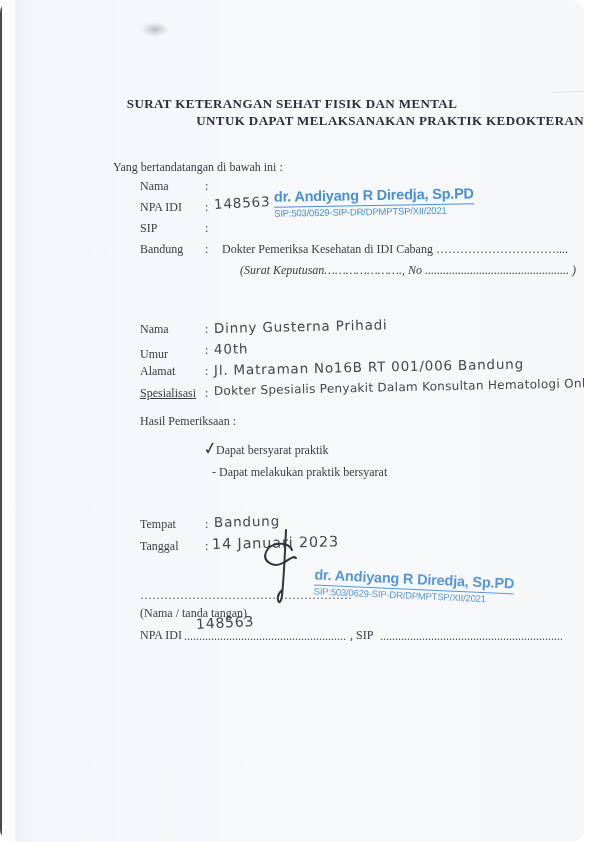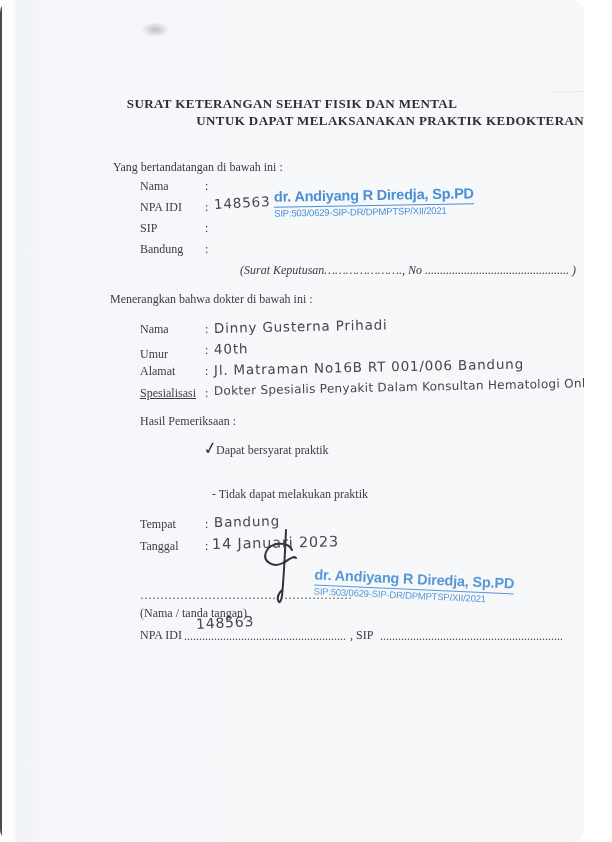--- a/index.html
+++ b/index.html
@@ -77,29 +77,29 @@
   <div class="abs label" style="top:200px;">NPA IDI</div>
   <div class="abs colon" style="top:200px;">:</div>
   <div class="abs hand" style="left:214px;top:196px;transform:rotate(-3deg);">148563</div>
 
   <div class="abs label" style="top:221px;">SIP</div>
   <div class="abs colon" style="top:221px;">:</div>
   <div class="abs value" style="top:221px;"></div>
 
   <div class="abs label" style="top:242px;">Bandung</div>
   <div class="abs colon" style="top:242px;">:</div>
+  <div class="abs value" style="left:222px;top:242px;">Dokter Pemeriksa Kesehatan di IDI Cabang …………………………....</div>
 
   <div class="abs typed" style="left:240px;top:263px;font-style:italic;">(Surat Keputusan…………………., No ................................................ )</div>
 
   <div class="abs stamp stamp-top" style="left:274px;top:186px;">
     <span class="s-name">dr. Andiyang R Diredja, Sp.PD</span>
     <span class="s-sip">SIP:503/0629-SIP-DR/DPMPTSP/XII/2021</span>
   </div>
 
-  <div class="abs typed" style="left:110px;top:292px;">Menerangkan bahwa dokter di bawah ini :</div>
 
   <div class="abs label" style="top:322px;">Nama</div>
   <div class="abs colon" style="top:322px;">:</div>
   <div class="abs hand" style="left:214px;top:320px;">Dinny Gusterna Prihadi</div>
 
   <div class="abs label" style="top:347px;">Umur</div>
   <div class="abs colon" style="top:343px;">:</div>
   <div class="abs hand" style="left:214px;top:341px;">40th</div>
 
   <div class="abs label" style="top:364px;">Alamat</div>
@@ -107,21 +107,21 @@
   <div class="abs hand" style="left:214px;top:362px;">Jl. Matraman No16B RT 001/006 Bandung</div>
 
   <div class="abs label" style="top:386px;text-decoration:underline;">Spesialisasi</div>
   <div class="abs colon" style="top:386px;">:</div>
   <div class="abs hand hand-sm" style="left:214px;top:384px;">Dokter Spesialis Penyakit Dalam Konsultan Hematologi Onkologi Medik</div>
 
   <div class="abs typed" style="left:140px;top:414px;">Hasil Pemeriksaan :</div>
 
   <div class="abs check" style="left:203px;top:438px;">✓</div>
   <div class="abs typed" style="left:216px;top:443px;">Dapat bersyarat praktik</div>
-  <div class="abs typed" style="left:212px;top:487px;">- Tidak dapat melakukan praktik</div>
+  <div class="abs typed" style="left:212px;top:465px;">- Dapat melakukan praktik bersyarat</div>
 
   <div class="abs label" style="top:517px;">Tempat</div>
   <div class="abs colon" style="top:517px;">:</div>
   <div class="abs hand" style="left:214px;top:514px;">Bandung</div>
 
   <div class="abs label" style="top:539px;">Tanggal</div>
   <div class="abs colon" style="top:539px;">:</div>
   <div class="abs hand" style="left:212px;top:536px;font-size:14.5px;">14 Januari 2023</div>
 
   <svg class="abs sig-svg" style="left:252px;top:528px;" width="62" height="82" viewBox="0 0 62 82">

